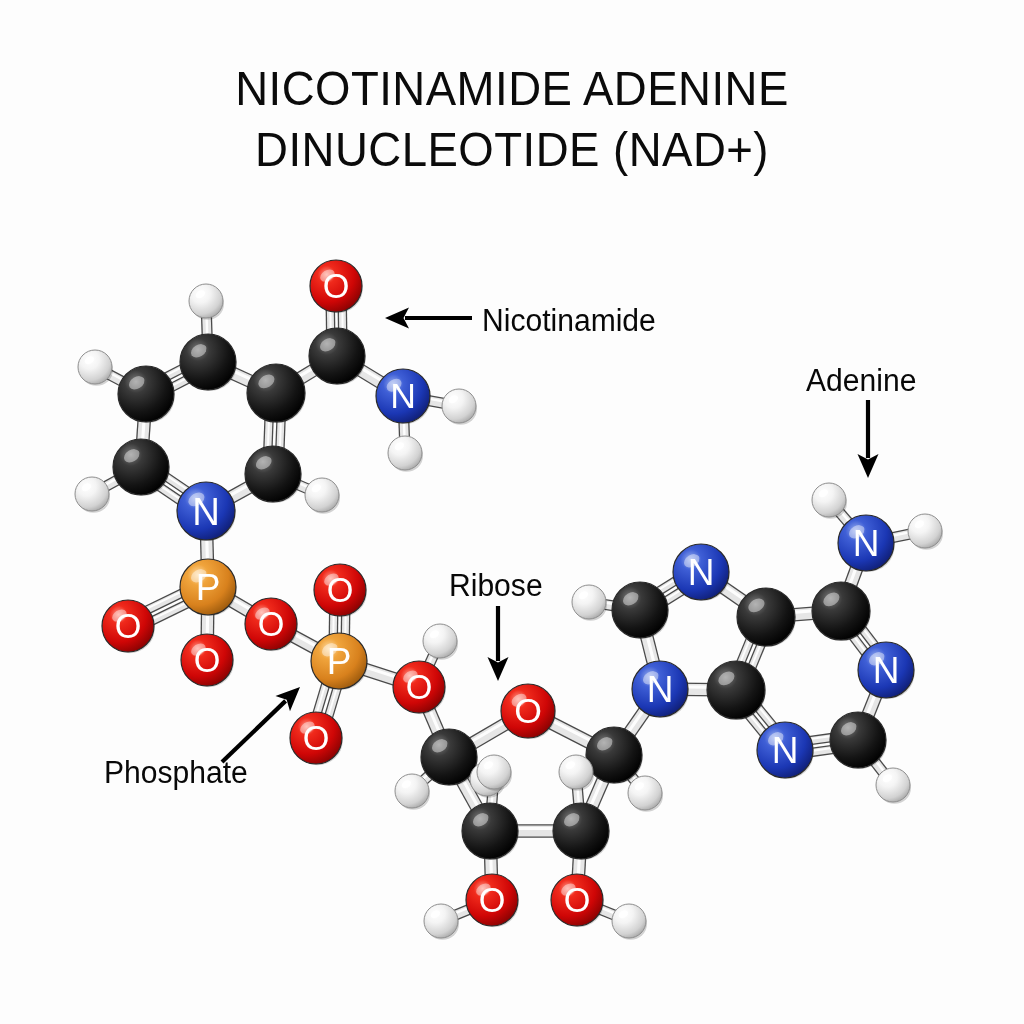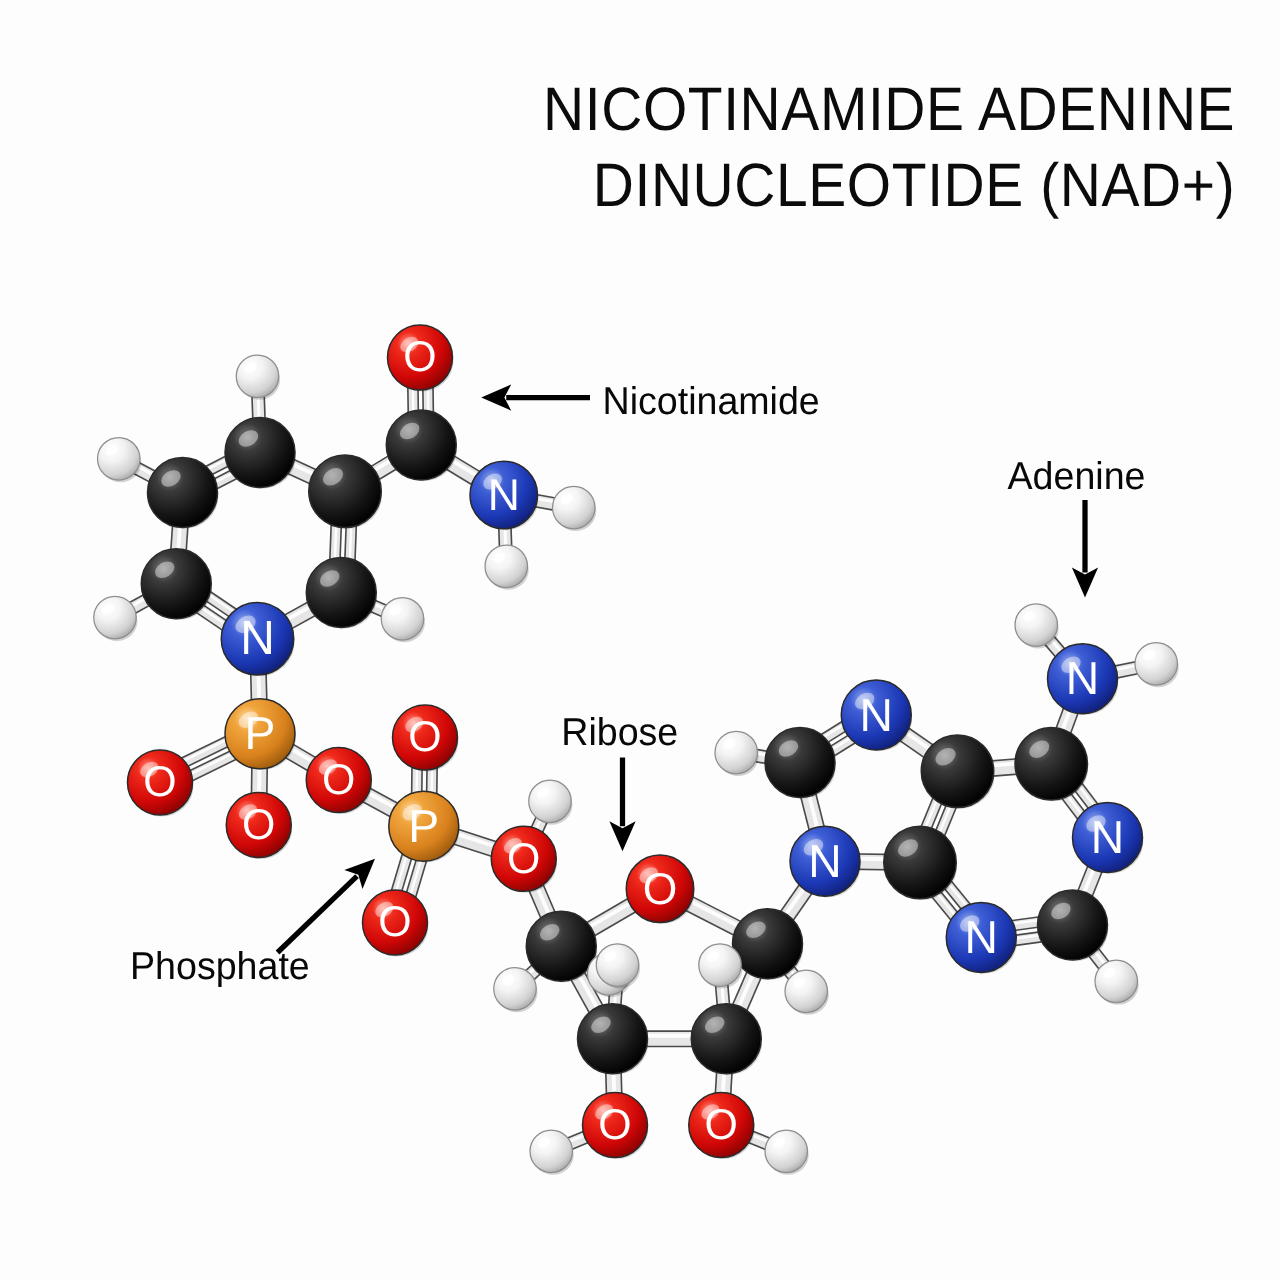--- a/index.html
+++ b/index.html
@@ -19,21 +19,21 @@
     position: relative;
     width: 1024px;
     height: 1024px;
     background: #fdfdfd;
   }
   #title-block {
     position: absolute;
     left: 0;
     top: 58px;
     width: 1024px;
-    text-align: right;
+    text-align: center;
     pointer-events: none;
   }
   .title-line {
     font-family: "Liberation Sans", sans-serif;
     font-size: 49px;
     font-weight: 400;
     letter-spacing: 0.5px;
     color: #0b0b0b;
     line-height: 61px;
     transform: scaleX(0.93);

